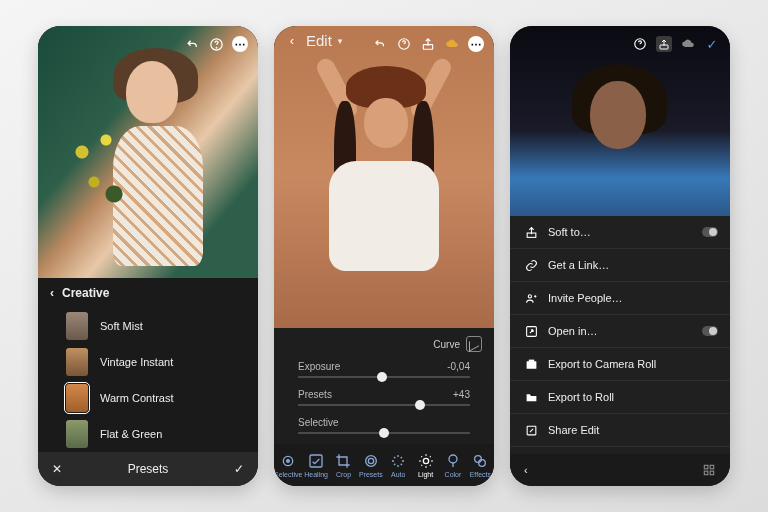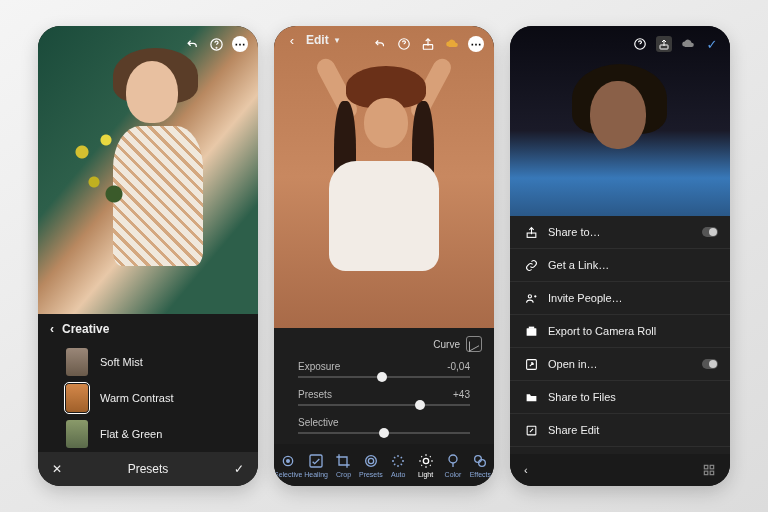--- a/index.html
+++ b/index.html
@@ -100,39 +100,43 @@
   <div class="panel-dark">
     <div class="preset-hdr">
       <span>‹</span>
       <span>Creative</span>
     </div>
     <div class="preset-row">
         <div class="thumb t-mist"></div>
         <span>Soft Mist</span>
       </div>
     <div class="preset-row">
+        <div class="thumb t-vint"></div>
+        <span>Vintage Instant</span>
+      </div>
+    <div class="preset-row">
         <div class="thumb t-warm sel"></div>
         <span>Warm Contrast</span>
       </div>
     <div class="preset-row">
         <div class="thumb t-flat"></div>
         <span>Flat &amp; Green</span>
       </div>
   </div>
   <div class="bottom-bar">
     <span>✕</span>
     <span>Presets</span>
     <span>✓</span>
   </div>
 </div>
 
 <div class="phone">
   <div class="edit-hdr">
     <span class="ic">‹</span>
-    <span style="font-size:12px;font-weight:700;">Edit</span>
+    <span style="font-size:15px;font-weight:400;">Edit</span>
     <span style="font-size:9px;">▾</span>
   </div>
   <div class="topbar">
     <span class="ic">
         <svg viewBox="0 0 24 24" width="14" height="14" fill="none" stroke="#fff" stroke-width="2">
           <path d="M9 14l-4-4 4-4"></path>
           <path d="M5 10h8a5 5 0 015 5v1"></path>
         </svg>
       </span>
     <span class="ic">
@@ -282,66 +286,66 @@
       <div class="face3"></div>
   </div>
   <div class="share-list">
     <div class="share-row">
         <span class="sic">
           <svg viewBox="0 0 24 24" width="13" height="13" fill="none" stroke="#fff" stroke-width="2">
             <path d="M12 3v12M8 7l4-4 4 4"></path>
             <rect x="4" y="13" width="16" height="8"></rect>
           </svg>
         </span>
-        <span>Share to…</span>
+        <span>Soft to…</span>
         <span class="tog"></span>
       </div>
     <div class="share-row">
         <span class="sic">
           <svg viewBox="0 0 24 24" width="13" height="13" fill="none" stroke="#fff" stroke-width="2">
             <path d="M10 14a5 5 0 007 0l3-3a5 5 0 00-7-7l-1 1M14 10a5 5 0 00-7 0l-3 3a5 5 0 007 7l1-1"></path>
           </svg>
         </span>
         <span>Get a Link…</span>
       </div>
     <div class="share-row">
         <span class="sic">
           <svg viewBox="0 0 24 24" width="13" height="13" fill="none" stroke="#fff" stroke-width="2">
             <circle cx="9" cy="8" r="3"></circle>
             <path d="M3 20c0-3 3-5 6-5s6 2 6 5M17 8h4M19 6v4"></path>
           </svg>
         </span>
         <span>Invite People…</span>
+      </div>
+    <div class="share-row">
+        <span class="sic">
+          <svg viewBox="0 0 24 24" width="13" height="13" fill="none" stroke="#fff" stroke-width="2">
+            <rect x="3" y="3" width="18" height="18" rx="2"></rect>
+            <path d="M9 15l6-6M15 9h-4M15 9v4"></path>
+          </svg>
+        </span>
+        <span>Open in…</span>
+        <span class="tog"></span>
       </div>
     <div class="share-row">
         <span class="sic">
           <svg viewBox="0 0 24 24" width="13" height="13" fill="#fff">
             <rect x="3" y="6" width="18" height="14" rx="1"></rect>
             <rect x="7" y="3" width="10" height="4"></rect>
           </svg>
         </span>
         <span>Export to Camera Roll</span>
       </div>
     <div class="share-row">
         <span class="sic">
-          <svg viewBox="0 0 24 24" width="13" height="13" fill="none" stroke="#fff" stroke-width="2">
-            <rect x="3" y="3" width="18" height="18" rx="2"></rect>
-            <path d="M9 15l6-6M15 9h-4M15 9v4"></path>
-          </svg>
-        </span>
-        <span>Open in…</span>
-        <span class="tog"></span>
-      </div>
-    <div class="share-row">
-        <span class="sic">
           <svg viewBox="0 0 24 24" width="13" height="13" fill="#fff">
             <path d="M3 6h6l2 3h10v10H3z"></path>
           </svg>
         </span>
-        <span>Share to Files</span>
+        <span>Export to Roll</span>
       </div>
     <div class="share-row">
         <span class="sic">
           <svg viewBox="0 0 24 24" width="13" height="13" fill="none" stroke="#fff" stroke-width="2">
             <rect x="4" y="4" width="16" height="16" rx="1"></rect>
             <path d="M9 15l6-6"></path>
           </svg>
         </span>
         <span>Share Edit</span>
       </div>

